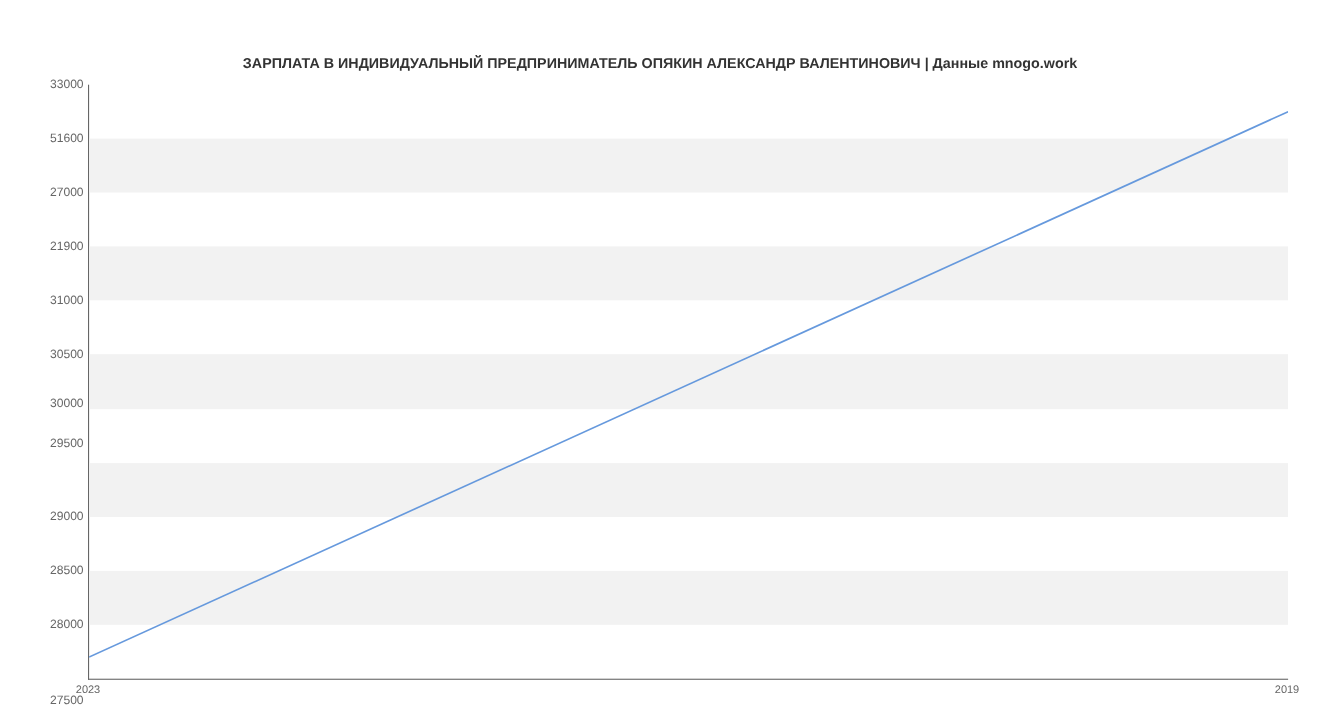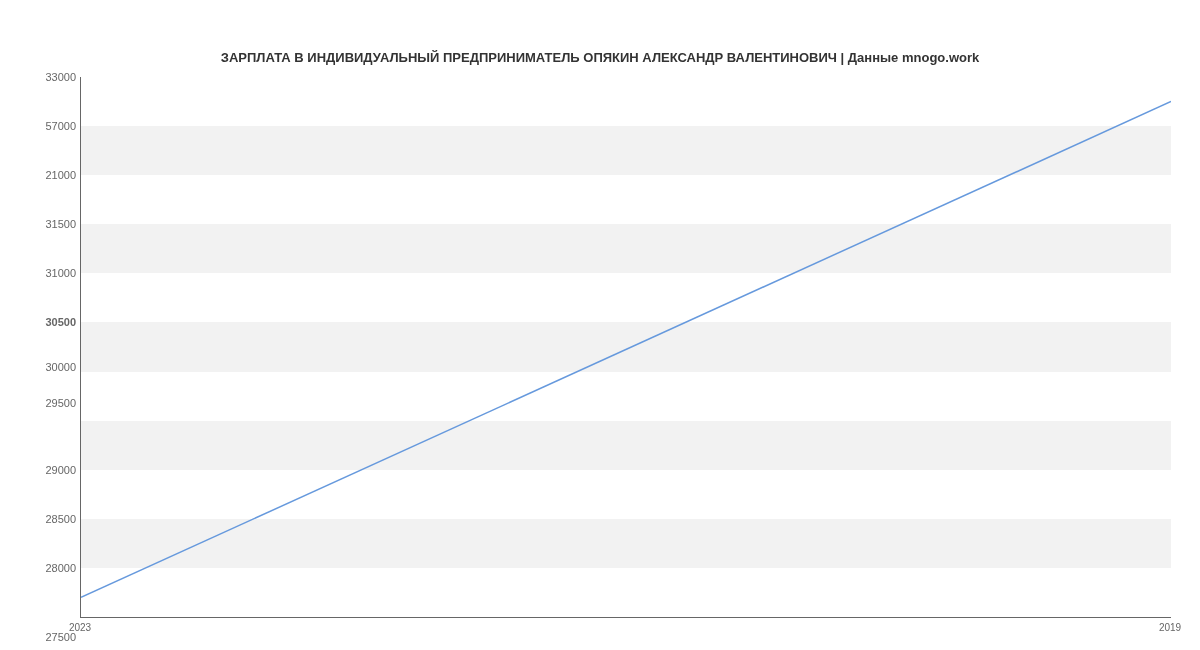--- a/index.html
+++ b/index.html
@@ -77,25 +77,25 @@
 <div class="chart-wrap">
   <div class="title">ЗАРПЛАТА В ИНДИВИДУАЛЬНЫЙ ПРЕДПРИНИМАТЕЛЬ ОПЯКИН АЛЕКСАНДР ВАЛЕНТИНОВИЧ | Данные mnogo.work</div>
 
   <div id="y-axis">
       <div class="y-tick" style="top: 595px;">27500</div>
       <div class="y-tick" style="top: 525.909px;">28000</div>
       <div class="y-tick" style="top: 476.818px;">28500</div>
       <div class="y-tick" style="top: 427.727px;">29000</div>
       <div class="y-tick" style="top: 361px;">29500</div>
       <div class="y-tick" style="top: 325px;">30000</div>
-      <div class="y-tick" style="top: 280.455px; font-weight: bold;">30500</div>
+      <div class="y-tick" style="top: 280.455px;">30500</div>
       <div class="y-tick" style="top: 231.364px;">31000</div>
-      <div class="y-tick" style="top: 182.273px;">31500</div>
-      <div class="y-tick" style="top: 133.182px;">21000</div>
-      <div class="y-tick" style="top: 84.0909px;">57000</div>
+      <div class="y-tick" style="top: 182.273px;">21900</div>
+      <div class="y-tick" style="top: 133.182px;">27000</div>
+      <div class="y-tick" style="top: 84.0909px;">51600</div>
       <div class="y-tick" style="top: 35px;">33000</div>
     </div>
 
   <div id="x-axis">
       <div class="x-tick" style="left: 80px;">2023</div>
       <div class="x-tick" style="left: 1170px;">2019</div>
     </div>
 
   <div class="plot-area">
     <div id="bands">

